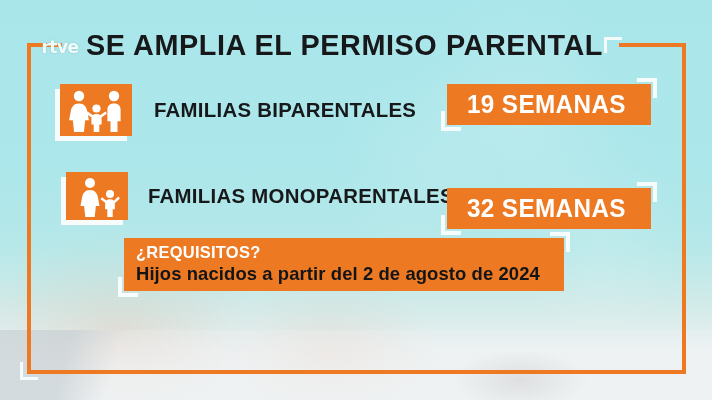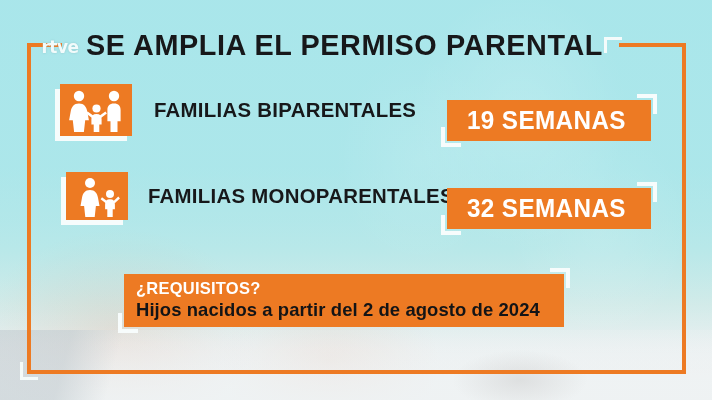--- a/index.html
+++ b/index.html
@@ -134,21 +134,21 @@
     white-space:nowrap;
     margin-left:18px;
     transform:scaleX(.97);
     transform-origin:left center;
   }
   .row-1 .row-label { margin-left:22px; }
   .row-2 .row-label { margin-left:20px; }
 
   
   .badge-wrap { position:absolute; z-index:4; }
-  .badge-1 { left:447px; top:100px; }
+  .badge-1 { left:447px; top:84px; }
   .badge-2 { left:447px; top:188px; }
 
   .badge {
     position:relative;
     background:#ed7a23;
     padding:7px 20px 8px 20px;
     display:inline-block;
   }
   .badge-text {
     font-family:"Liberation Sans Narrow","Liberation Sans", sans-serif;
@@ -163,21 +163,21 @@
   }
   
   .c { position:absolute; background:#f7fcfc; }
   .badge .c-tr-h { right:-6px; top:-6px;  width:20px; height:4px; }
   .badge .c-tr-v { right:-6px; top:-6px;  width:4px;  height:20px; }
   .badge .c-bl-h { left:-6px;  bottom:-6px;width:20px; height:4px; }
   .badge .c-bl-v { left:-6px;  bottom:-6px;width:4px;  height:20px; }
 
   
   .info { position:absolute; z-index:4; }
-  .info-1 { left:124px; top:238px;margin-top:36px; }
+  .info-1 { left:124px; top:238px; }
   .info-2 { left:124px; top:313px; }
 
   .info-box {
     position:relative;
     background:#ed7a23;
     padding:5px 12px 6px 12px;
     display:inline-block;
   }
   .info-q, .info-a {
     font-family:"Liberation Sans Narrow","Liberation Sans", sans-serif;

